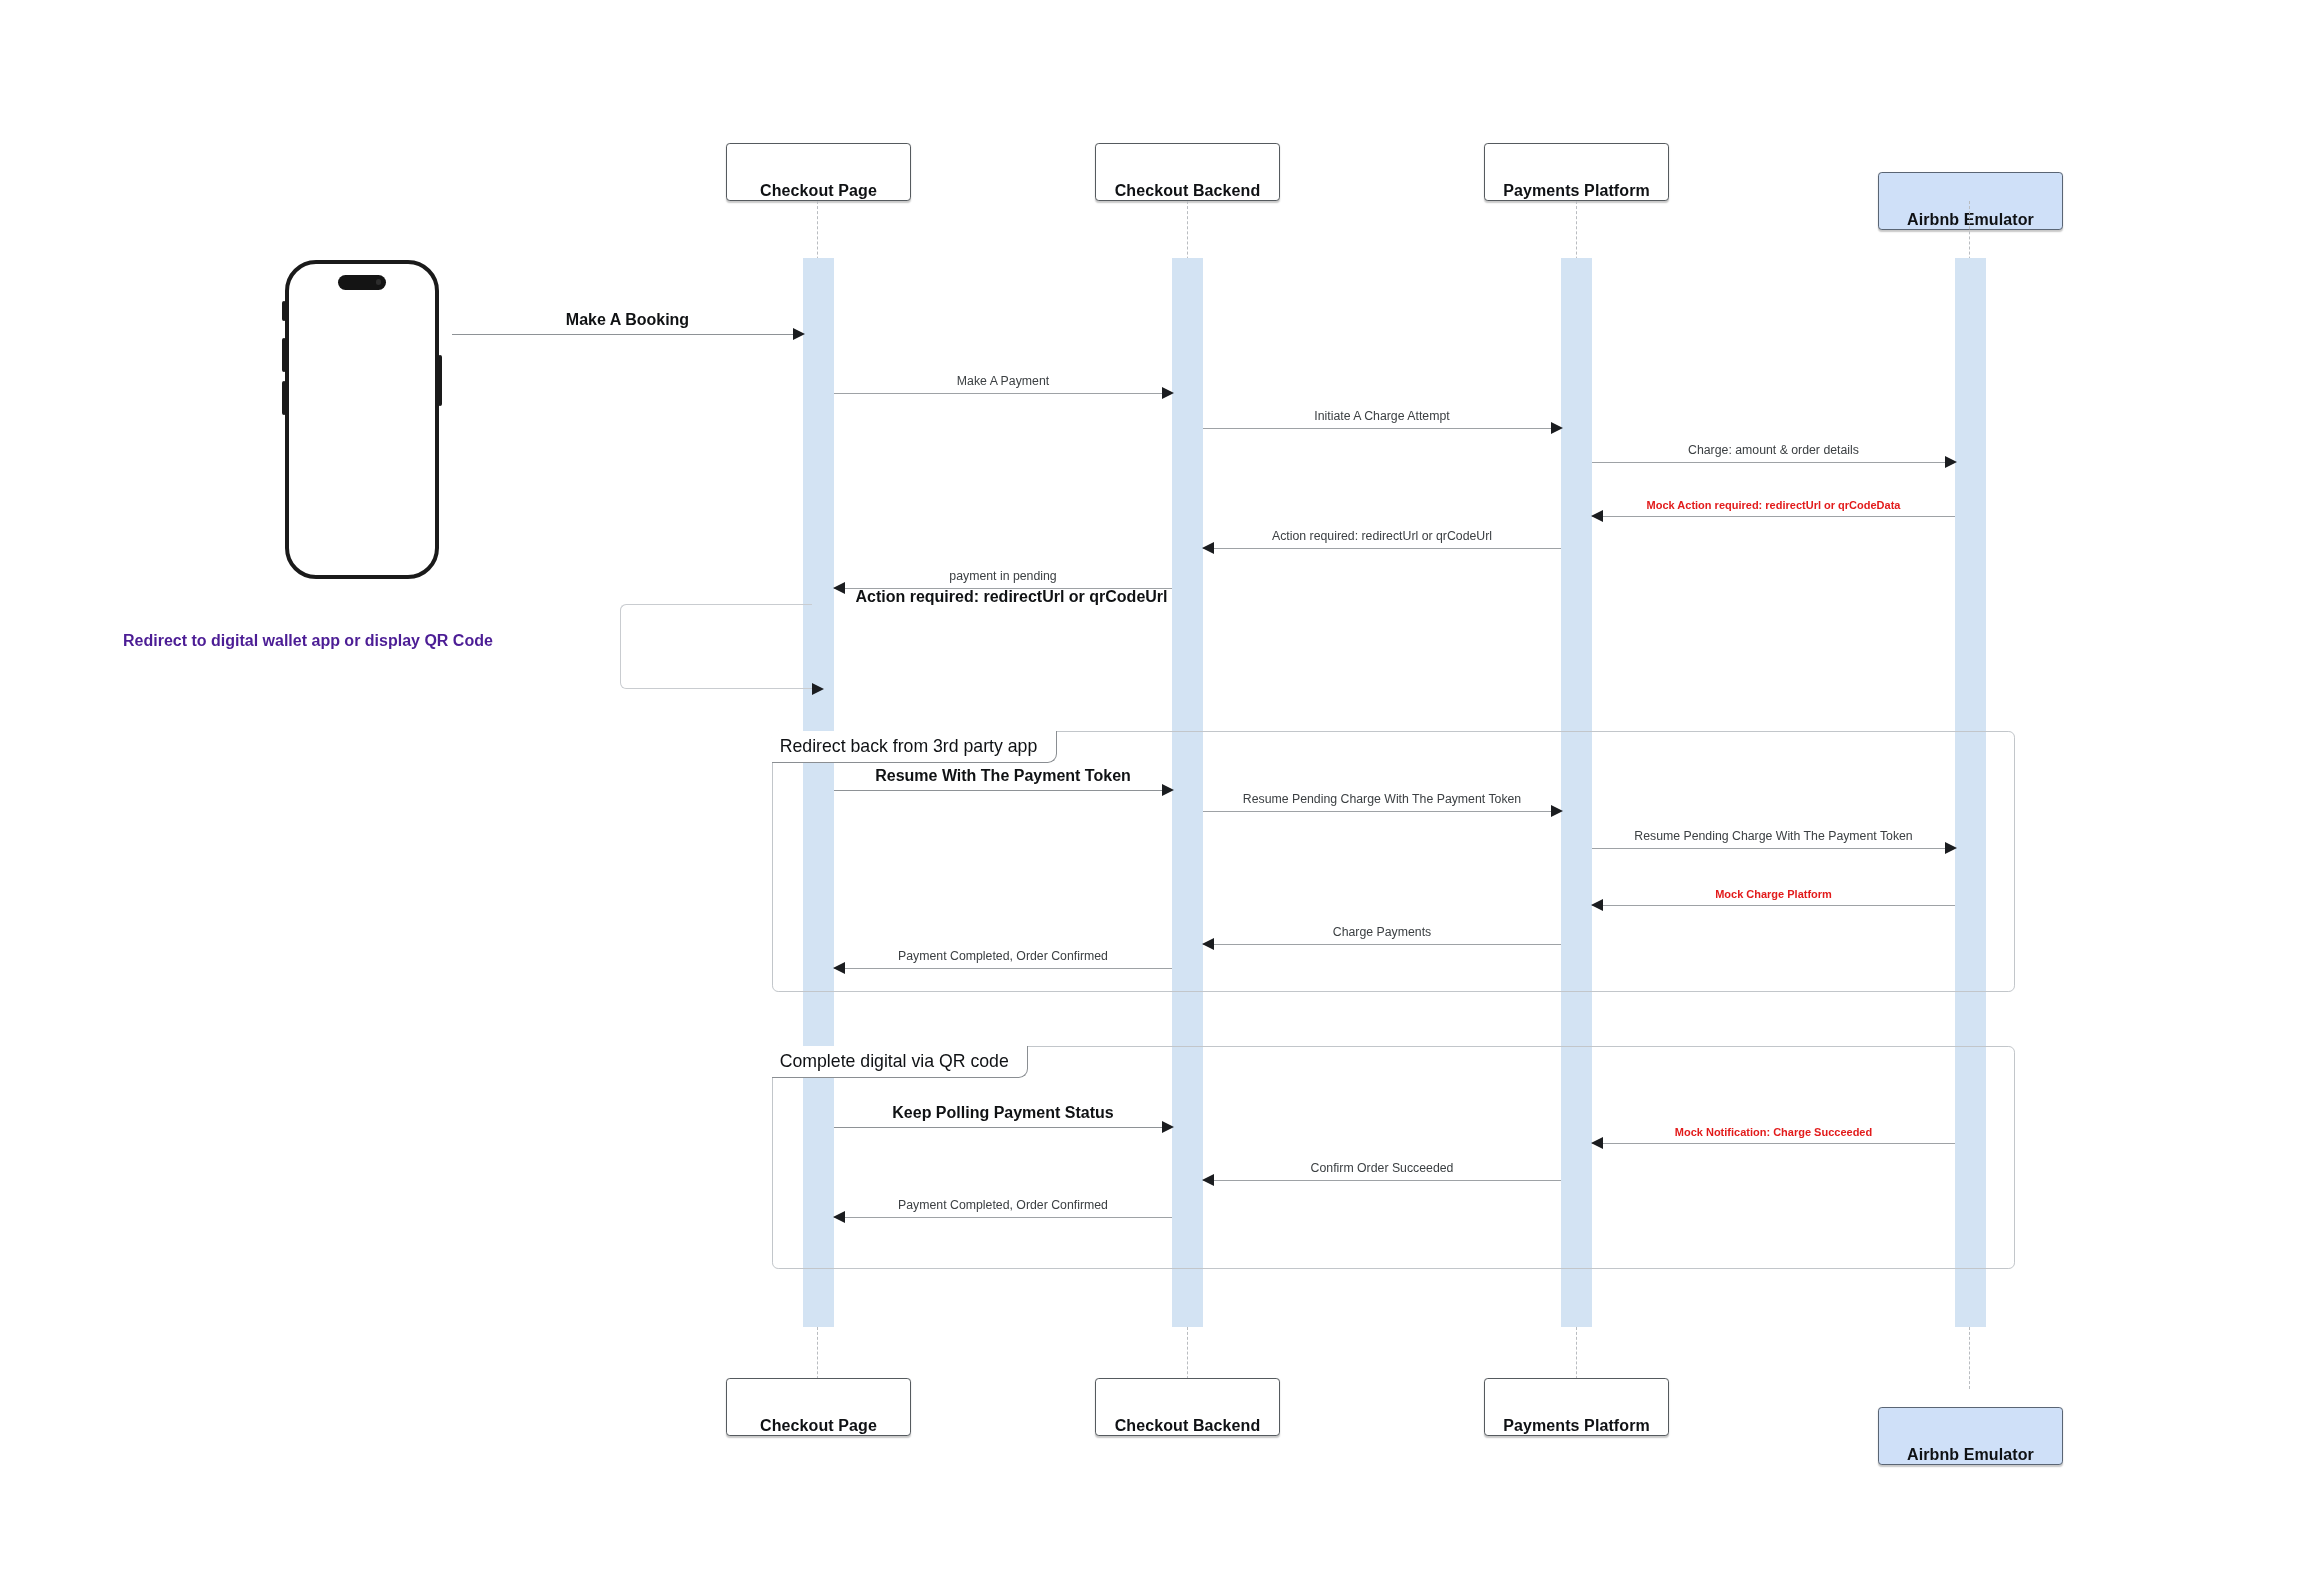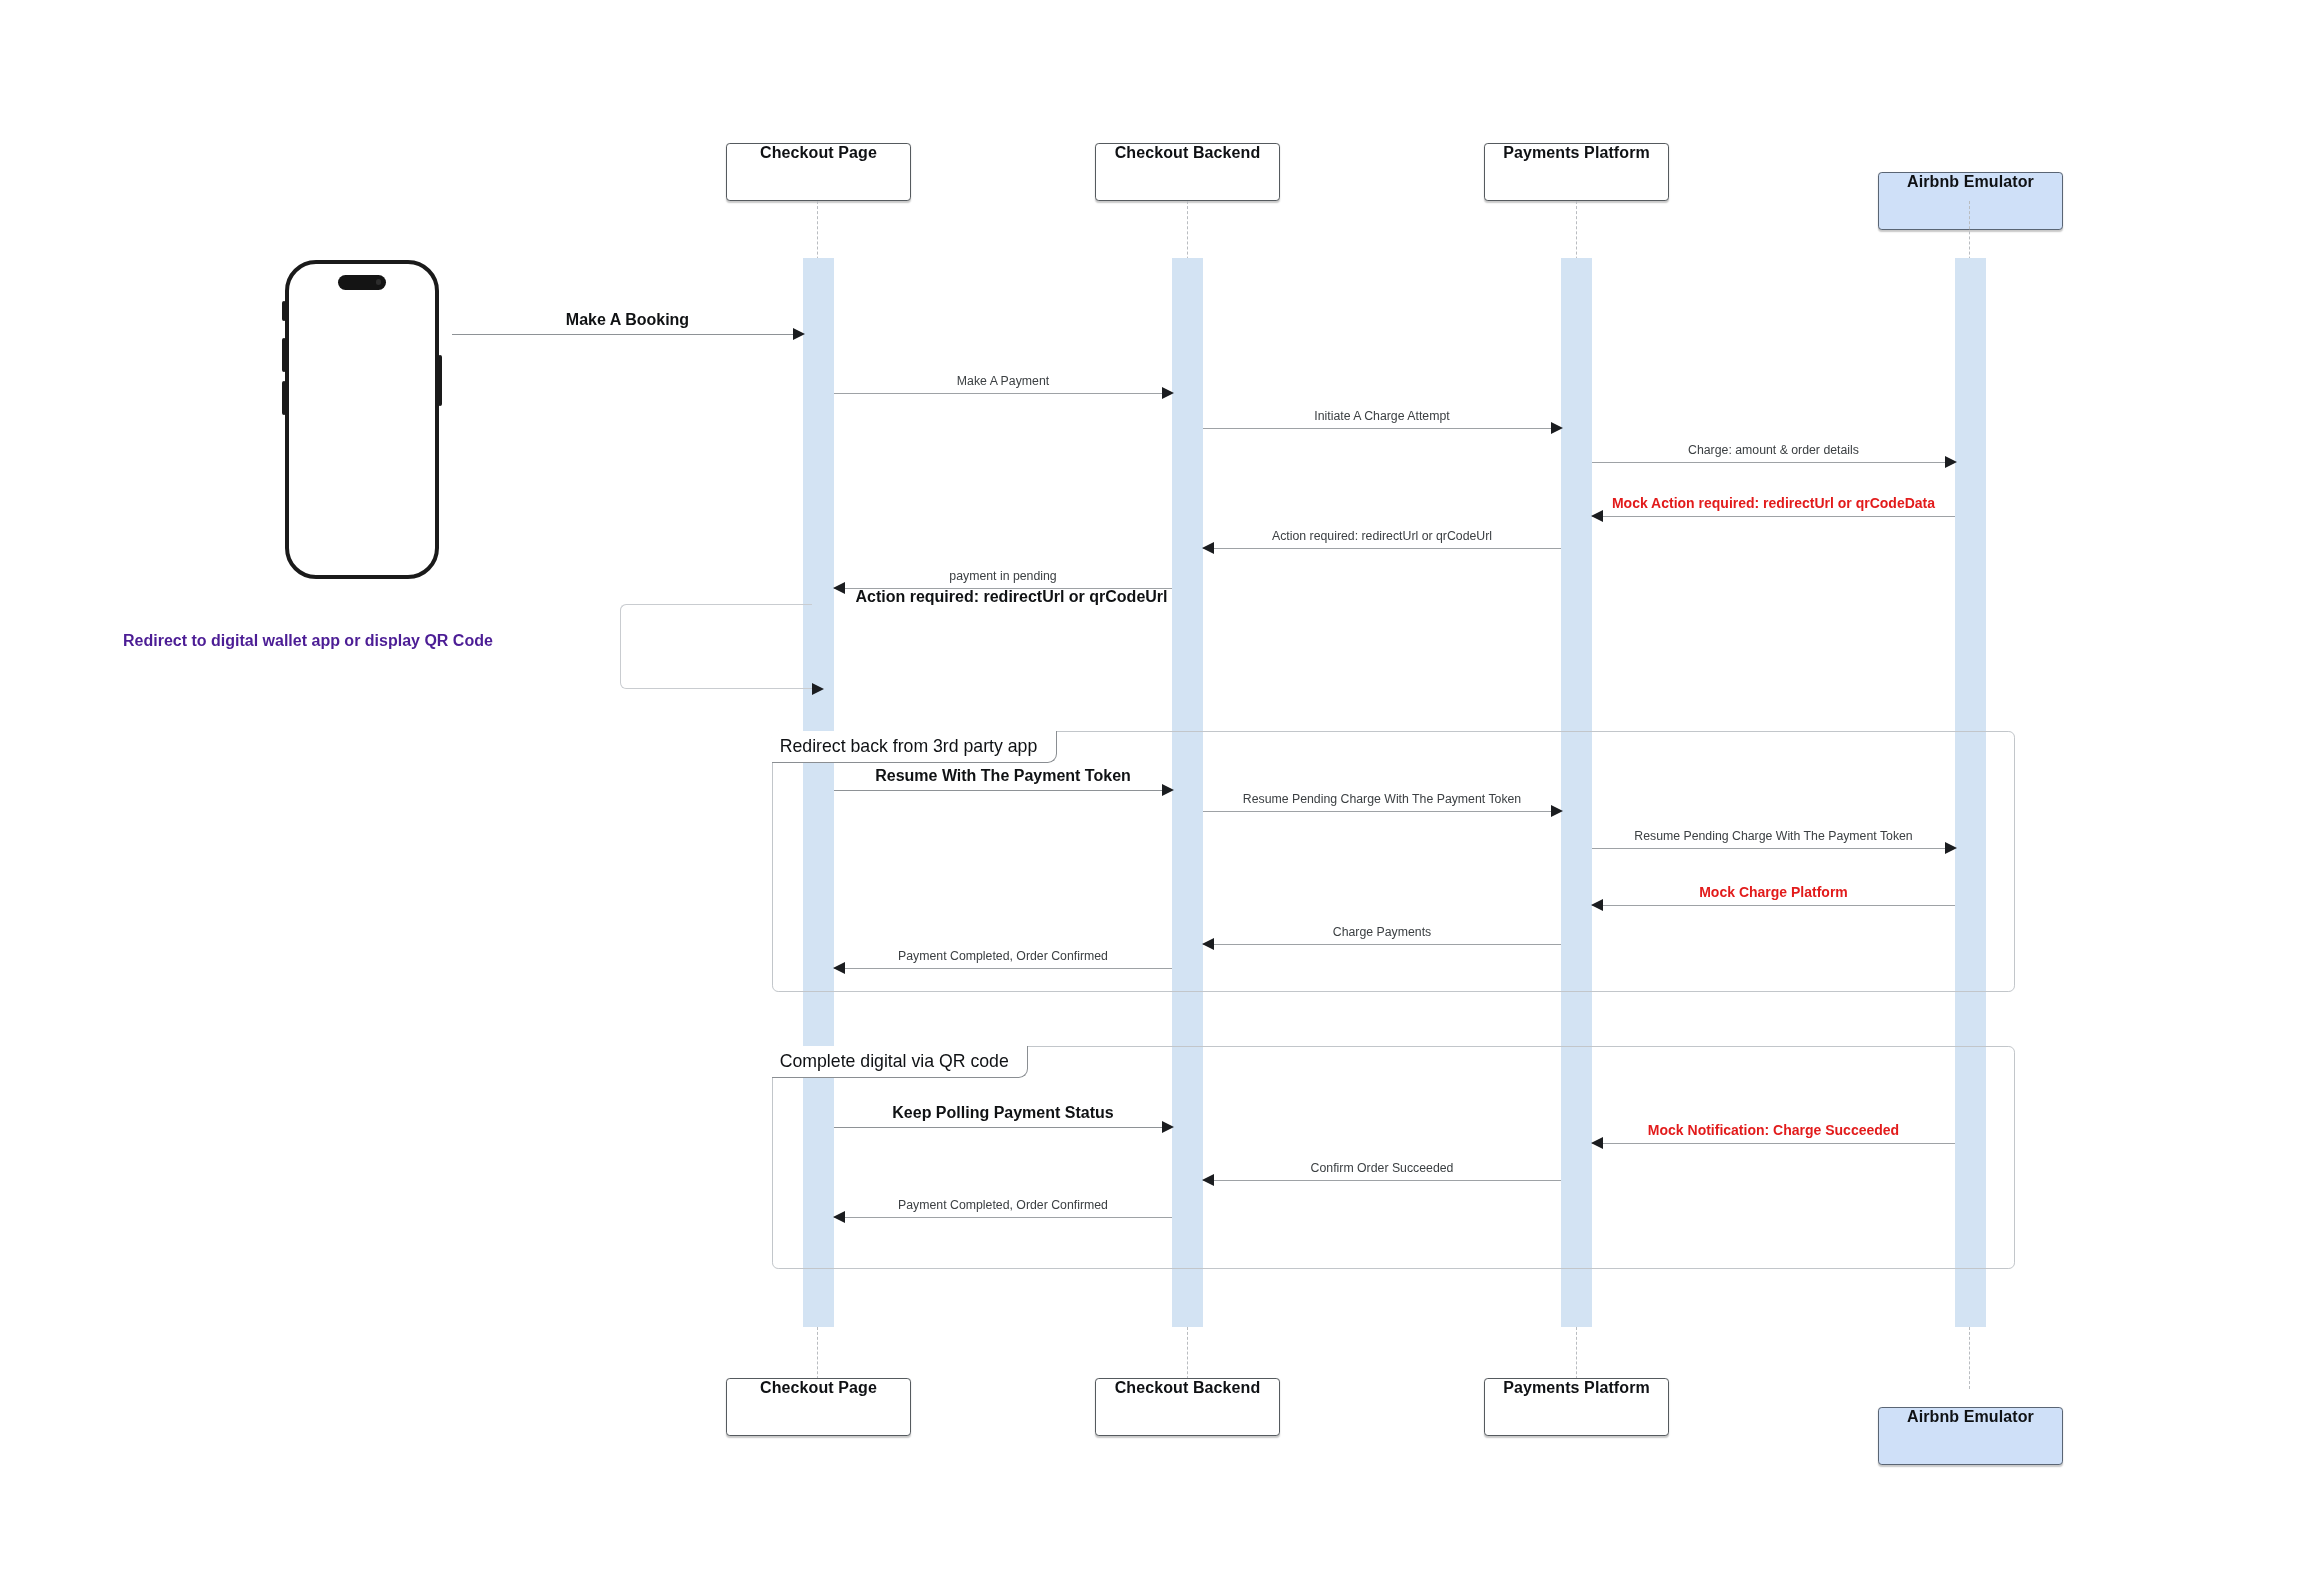--- a/index.html
+++ b/index.html
@@ -20,21 +20,21 @@
   }
 
   
   .participant {
     position: absolute;
     box-sizing: border-box;
     border: 1.5px solid #555a5e;
     border-radius: 3.8px;
     background: #ffffff;
     display: flex;
-    align-items: flex-start;
+    align-items: flex-end;
     justify-content: center;
     text-align: center;
     font-weight: bold;
     font-size: 16px;
     color: #0f1114;
     letter-spacing: 0.1px;
     box-shadow: 0 1.5px 1.5px rgba(0,0,0,0.22);
   }
   .participant.accent {
     background: #cfe0f8;
@@ -96,21 +96,21 @@
     font-size: 12.3px;
   }
   .msg .label.big {
     font-size: 16px;
     font-weight: bold;
     color: #101214;
   }
   .msg .label.red {
     color: #e21b1b;
     font-weight: bold;
-    font-size: 14px;
+    font-size: 11px;
   }
 
   
   .selfloop {
     position: absolute;
     box-sizing: border-box;
     border: 1.5px solid #c9ccd0;
     border-right: none;
     border-radius: 6.2px 0 0 6.2px;
     background: transparent;

